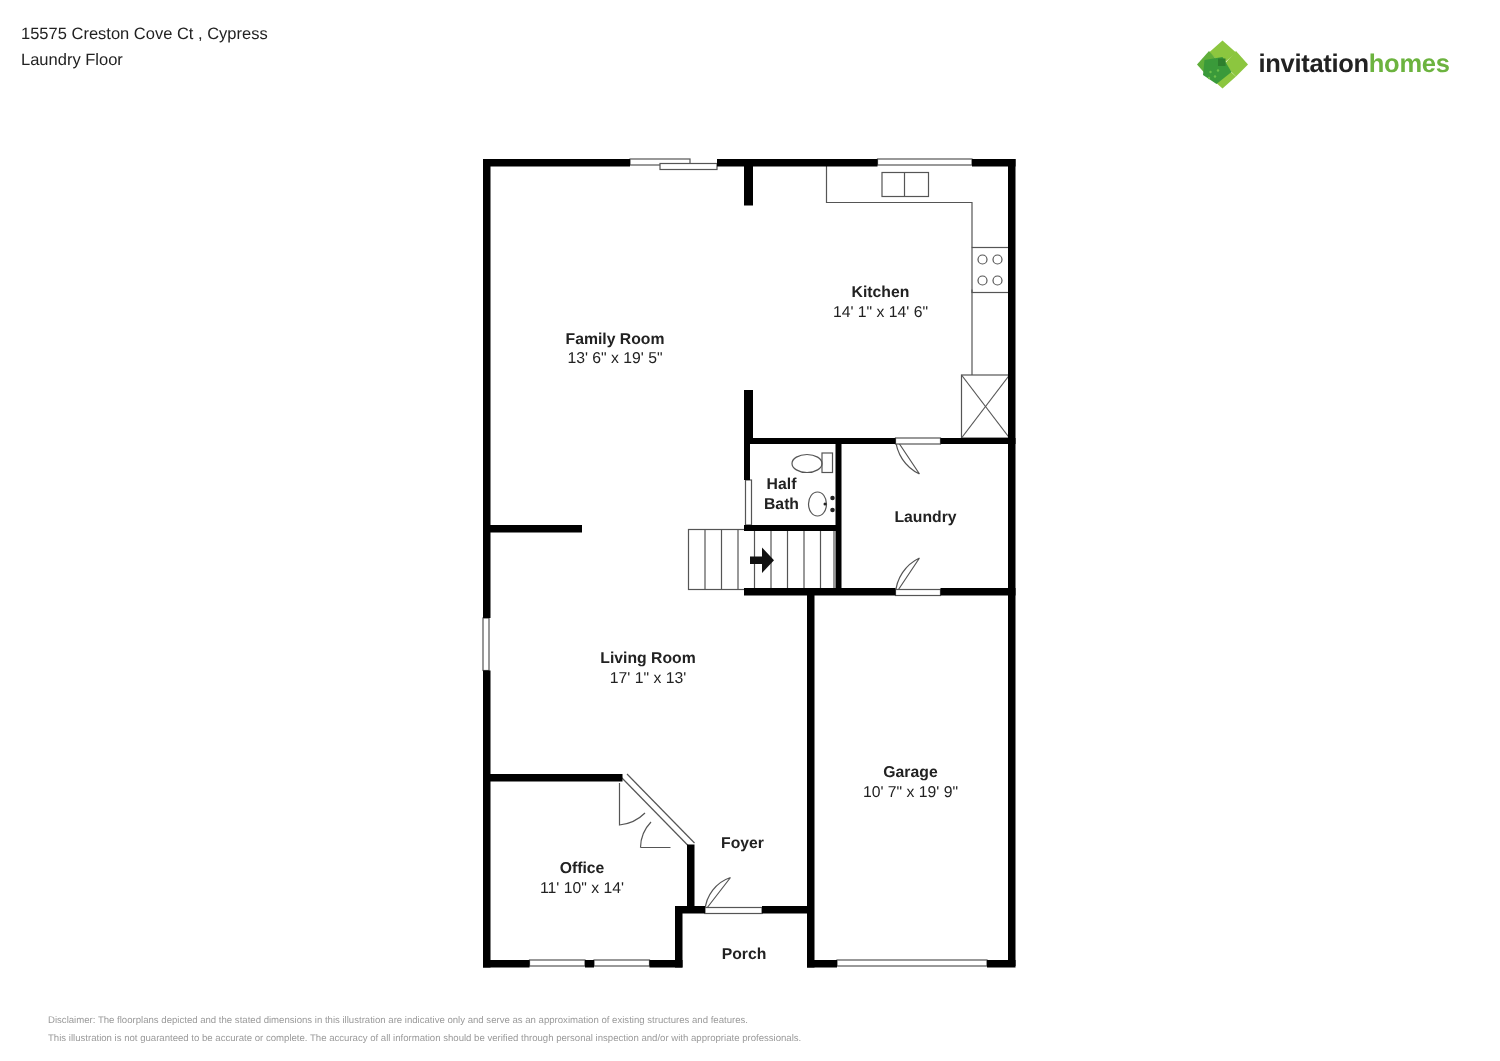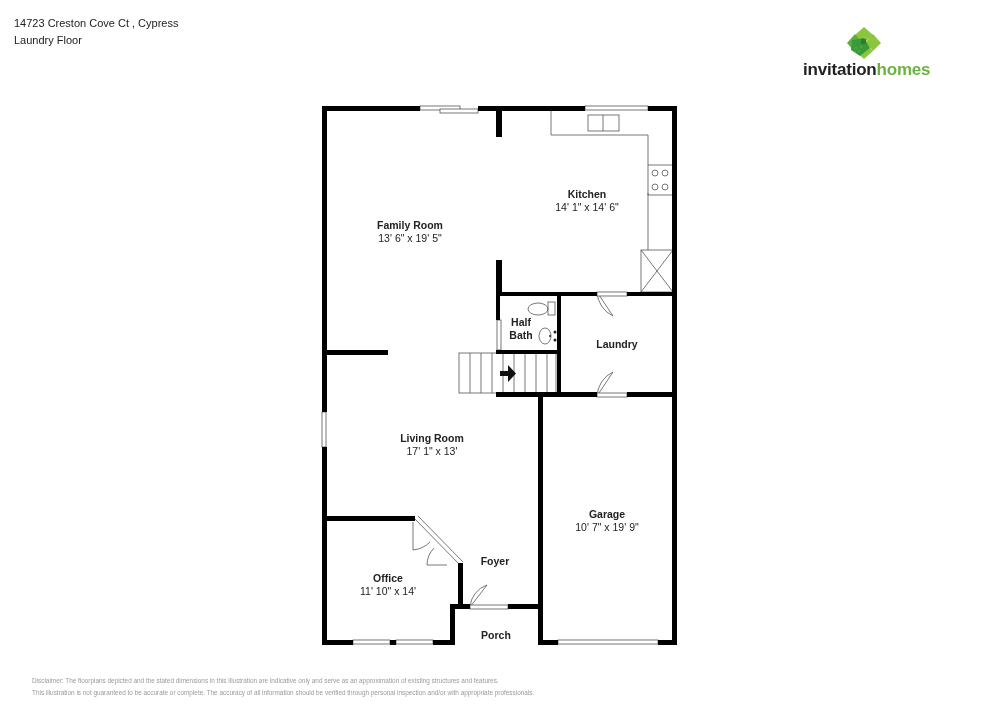--- a/index.html
+++ b/index.html
@@ -1,31 +1,31 @@
 <!DOCTYPE html>
 <html><head>
 <meta charset="utf-8">
 <style>
   html, body { margin: 0; padding: 0; background: #ffffff; }
   body { width: 1000px; height: 707px; position: relative; overflow: hidden; font-family: "Liberation Sans", sans-serif; color: #222; }
   .header { position: absolute; left: 14px; top: 15px; font-size: 11px; line-height: 17px; color: #222; }
-  .logo { position: absolute; left: 797px; top: 26px; display: flex; align-items: center; flex-direction: column; }
+  .logo { position: absolute; left: 797px; top: 26px; display: flex; align-items: center; }
   .logo-text { font-size: 17px; font-weight: bold; letter-spacing: -0.2px; margin-left: 6px; }
   .logo-text .a { color: #222; }
   .logo-text .b { color: #6cb33f; }
   .plan { position: absolute; left: 0; top: 0; }
   .disclaimer { position: absolute; left: 32px; top: 675px; font-size: 6.4px; line-height: 12px; color: #9a9a9a; }
   .room-label { font-family: "Liberation Sans", sans-serif; font-weight: bold; font-size: 10.5px; fill: #222; }
   .room-dim { font-family: "Liberation Sans", sans-serif; font-size: 10.5px; fill: #222; }
 </style>
 </head>
 <body>
 
 <div class="header">
-  <div>14723 Creston Cove Ct , Cypress</div>
+  <div>15575 Creston Cove Ct , Cypress</div>
   <div>Laundry Floor</div>
 </div>
 
 <div class="logo">
   <svg width="36" height="34" viewBox="0 0 36 34">
     <polygon points="18,1 27,9 18,17 9,9" fill="#8cc63f"></polygon>
     <polygon points="27,8 35,17 27,25 19,17" fill="#8cc63f"></polygon>
     <polygon points="9,8 17,17 9,26 1,17" fill="#5fae3a"></polygon>
     <polygon points="18,17 27,25 18,33 9,25" fill="#8cc63f"></polygon>
     <polygon points="6,14 18,12 24,22 14,30 5,24" fill="#3a9a3a"></polygon>

